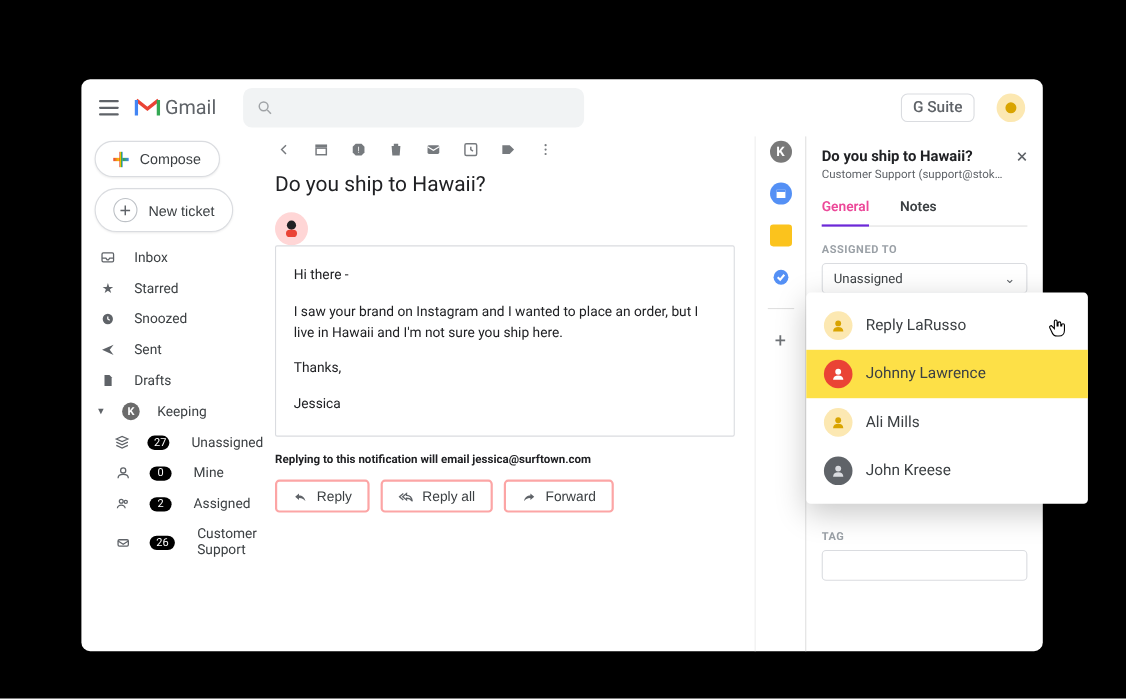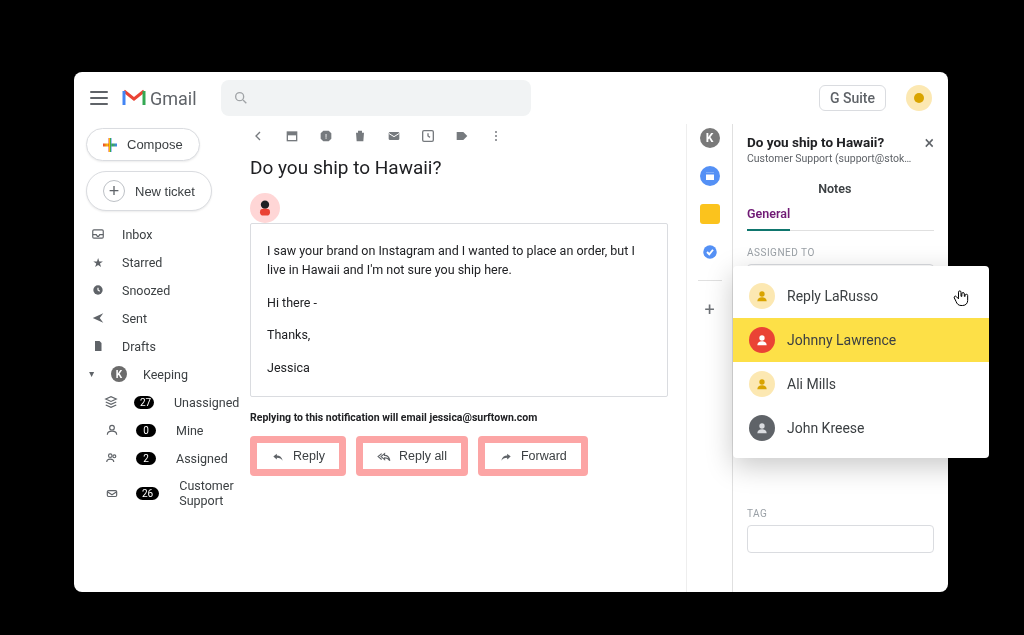--- a/index.html
+++ b/index.html
@@ -135,21 +135,21 @@
   .meta-to b{ font-weight:600;}
   .msg-body {
     border:1px solid #dadce0; border-radius:2px;
     padding: 18px 16px;
     font-size:12.5px; line-height:1.5;
   }
   .msg-body p{ margin-bottom:14px; }
   .reply-note{ font-size:10.5px; font-weight:700; margin:14px 0 12px; }
   .action-row{ display:flex; gap:10px; }
   .action-btn{
-    border:7px solid #fca5a5; border-radius:4px; background:#fff;
+    border:2px solid #fca5a5; border-radius:4px; background:#fff;
     padding:6px 14px; font-size:12.5px; color:#3c4043;
     display:flex; align-items:center; gap:8px; cursor:pointer;
   }
 
   
   .rail {
     width: 46px;
     display:flex;
     flex-direction:column;
     align-items:center;
@@ -174,22 +174,22 @@
     color:#3c4043;
     position:relative;
     overflow:visible;
   }
   .panel-head{ display:flex; align-items:flex-start; }
   .panel-title{ font-size:13.5px; font-weight:700; color:#202124; }
   .panel-sub{ font-size:10.5px; color:#5f6368; margin-top:2px; }
   .panel-close{ margin-left:auto; font-size:18px; color:#5f6368; cursor:pointer; line-height:1; }
   .tabs{ display:flex; gap:28px; margin-top:16px; border-bottom:1px solid #e0e0e0; }
   .tab{ padding: 0 0 8px; font-size:12.5px; font-weight:600; cursor:pointer; color:#3c4043;}
-  .tab.active{ color:#701a75; border-bottom:2px solid #0f766e; margin-bottom:-1px;margin-top:25px;}
-  .field-label{ font-size:10px; letter-spacing:0.5px; color:#9aa0a6; margin-top:16px; font-weight:400;}
+  .tab.active{ color:#ec4899; border-bottom:2px solid #6d28d9; margin-bottom:-1px;}
+  .field-label{ font-size:10px; letter-spacing:0.5px; color:#9aa0a6; margin-top:16px; font-weight:700;}
   .dropdown{
     margin-top:6px; border:1px solid #dadce0; border-radius:4px;
     padding:6px 10px; display:flex; align-items:center; justify-content:space-between;
     font-size:12px; cursor:pointer;
   }
   .chev{ font-size:12px; color:#5f6368;}
 
   
   .popover{
     position:absolute;
@@ -387,22 +387,22 @@
       <div class="msg-head">
         <div class="sender-av">
           <svg viewBox="0 0 24 24">
               <circle cx="12" cy="8" r="5" fill="#202124"></circle>
               <rect x="6" y="13" width="12" height="8" rx="4" fill="#ea4335"></rect>
             </svg>
         </div>
       </div>
 
       <div class="msg-body">
+        <p>Hi there -</p>
         <p>I saw your brand on Instagram and I wanted to place an order, but I live in Hawaii and I'm not sure you ship here.</p>
-        <p>Hi there -</p>
         <p>Thanks,</p>
         <p style="margin-bottom:0">Jessica</p>
       </div>
 
       <div class="reply-note">Replying to this notification will email jessica@surftown.com</div>
 
       <div class="action-row">
         <button class="action-btn">
           <svg width="14" height="14" viewBox="0 0 24 24">
               <path d="M10 8L4 13l6 5v-3c5 0 8 2 10 5-1-6-5-9-10-9z" fill="#5f6368"></path>

